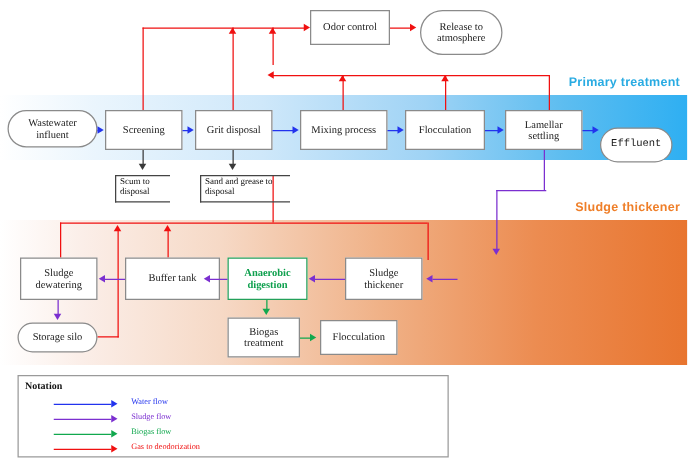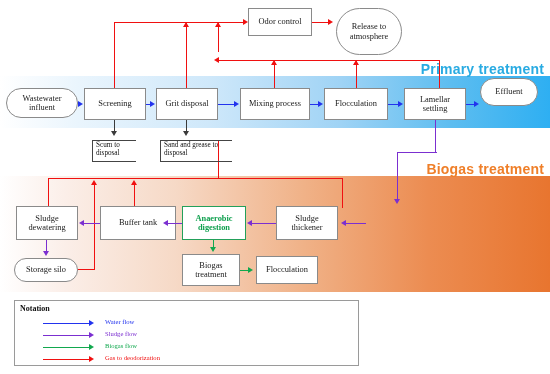--- a/index.html
+++ b/index.html
@@ -8,21 +8,21 @@
 
   
   .band{position:absolute;}
   #primary-band{left:0;top:76px;width:550px;height:52px;
     background:linear-gradient(to right,#ffffff 0%,#eaf5fd 14%,#cfe8fa 38%,#9fd3f5 62%,#5dbdf0 82%,#2eaff2 100%);}
   #sludge-band{left:0;top:176px;width:550px;height:116px;
     background:linear-gradient(to right,#ffffff 0%,#fbeee8 12%,#f6d9c6 32%,#f0b288 55%,#ec8c51 78%,#e8752f 100%);}
 
   
   .band-title{position:absolute;font-family:"Liberation Sans",sans-serif;font-weight:bold;
-    font-size:14px;letter-spacing:.2px;white-space:nowrap;}
+    font-size:10px;letter-spacing:.2px;white-space:nowrap;}
   #primary-title{right:6px;top:61px;color:#29abe2;}
   #sludge-title{right:6px;top:161px;color:#ef7f29;}
 
   
   .node{position:absolute;box-sizing:border-box;display:flex;align-items:center;
     justify-content:center;text-align:center;background:#ffffff;border:1px solid #8a8a8a;
     font-size:8.4px;line-height:1.12;color:#1a1a1a;padding:1px 2px;}
   .node.round{border-radius:999px;}
   .node.green{border-color:#23a05a;color:#0fa04e;font-weight:bold;}
   .node span{display:block;}
@@ -68,21 +68,21 @@
 </style>
 </head>
 <body>
 
 <div id="stage">
 
   <div class="band" id="primary-band"></div>
   <div class="band" id="sludge-band"></div>
 
   <div class="band-title" id="primary-title">Primary treatment</div>
-  <div class="band-title" id="sludge-title">Biogas treatment</div>
+  <div class="band-title" id="sludge-title">Sludge thickener</div>
 
   <div class="ln h c-gas" style="left:114px;top:22px;width:130px;"></div>
   <div class="ar r a-gas" style="left:243px;top:18.8px;"></div>
 
   <div class="ln v c-gas" style="left:114px;top:22px;height:94px;"></div>
   <div class="ln v c-gas" style="left:186px;top:22px;height:94px;"></div>
   <div class="ln v c-gas" style="left:218px;top:22px;height:30px;"></div>
   <div class="ar u a-gas" style="left:183px;top:22px;"></div>
   <div class="ar u a-gas" style="left:215px;top:22px;"></div>
 
@@ -123,21 +123,21 @@
   </div>
 
   <div class="node" style="left:240px;top:88px;width:70px;height:32px;">
     <span>Mixing process</span>
   </div>
 
   <div class="node" style="left:404px;top:88px;width:62px;height:32px;">
     <span>Lamellar<br>settling</span>
   </div>
 
-  <div class="node round" style="left:480px;top:78px;width:58px;height:28px;">
+  <div class="node round" style="left:480px;top:102px;width:58px;height:28px;font-family:Liberation Mono, monospace;">
     <span>Effluent</span>
   </div>
 
   <div class="ln h c-water" style="left:78px;top:104px;width:3px;"></div>
   <div class="ar r a-water" style="left:78px;top:100.8px;"></div>
   <div class="ln h c-water" style="left:146px;top:104px;width:6px;"></div>
   <div class="ar r a-water" style="left:150px;top:100.8px;"></div>
   <div class="ln h c-water" style="left:218px;top:104px;width:18px;"></div>
   <div class="ar r a-water" style="left:234px;top:100.8px;"></div>
   <div class="ln h c-water" style="left:310px;top:104px;width:10px;"></div>
@@ -153,21 +153,21 @@
   <div class="ar d a-dark" style="left:183px;top:131px;"></div>
 
   <div class="note" style="left:92px;top:140px;width:44px;height:22px;">Scum to<br>disposal</div>
   <div class="note" style="left:160px;top:140px;width:72px;height:22px;">Sand and grease to<br>disposal</div>
 
   <div class="node" style="left:248px;top:8px;width:64px;height:28px;">
     <span>Odor control</span>
   </div>
   <div class="ln h c-gas" style="left:312px;top:22px;width:18px;"></div>
   <div class="ar r a-gas" style="left:328px;top:18.8px;"></div>
-  <div class="node round" style="left:336px;top:8px;width:66px;height:47px;">
+  <div class="node round" style="left:336px;top:8px;width:66px;height:36px;">
     <span>Release to<br>atmosphere</span>
   </div>
 
   <div class="node" style="left:16px;top:206px;width:62px;height:34px;">
     <span>Sludge<br>dewatering</span>
   </div>
 
   <div class="node round" style="left:14px;top:258px;width:64px;height:24px;">
     <span>Storage silo</span>
   </div>

